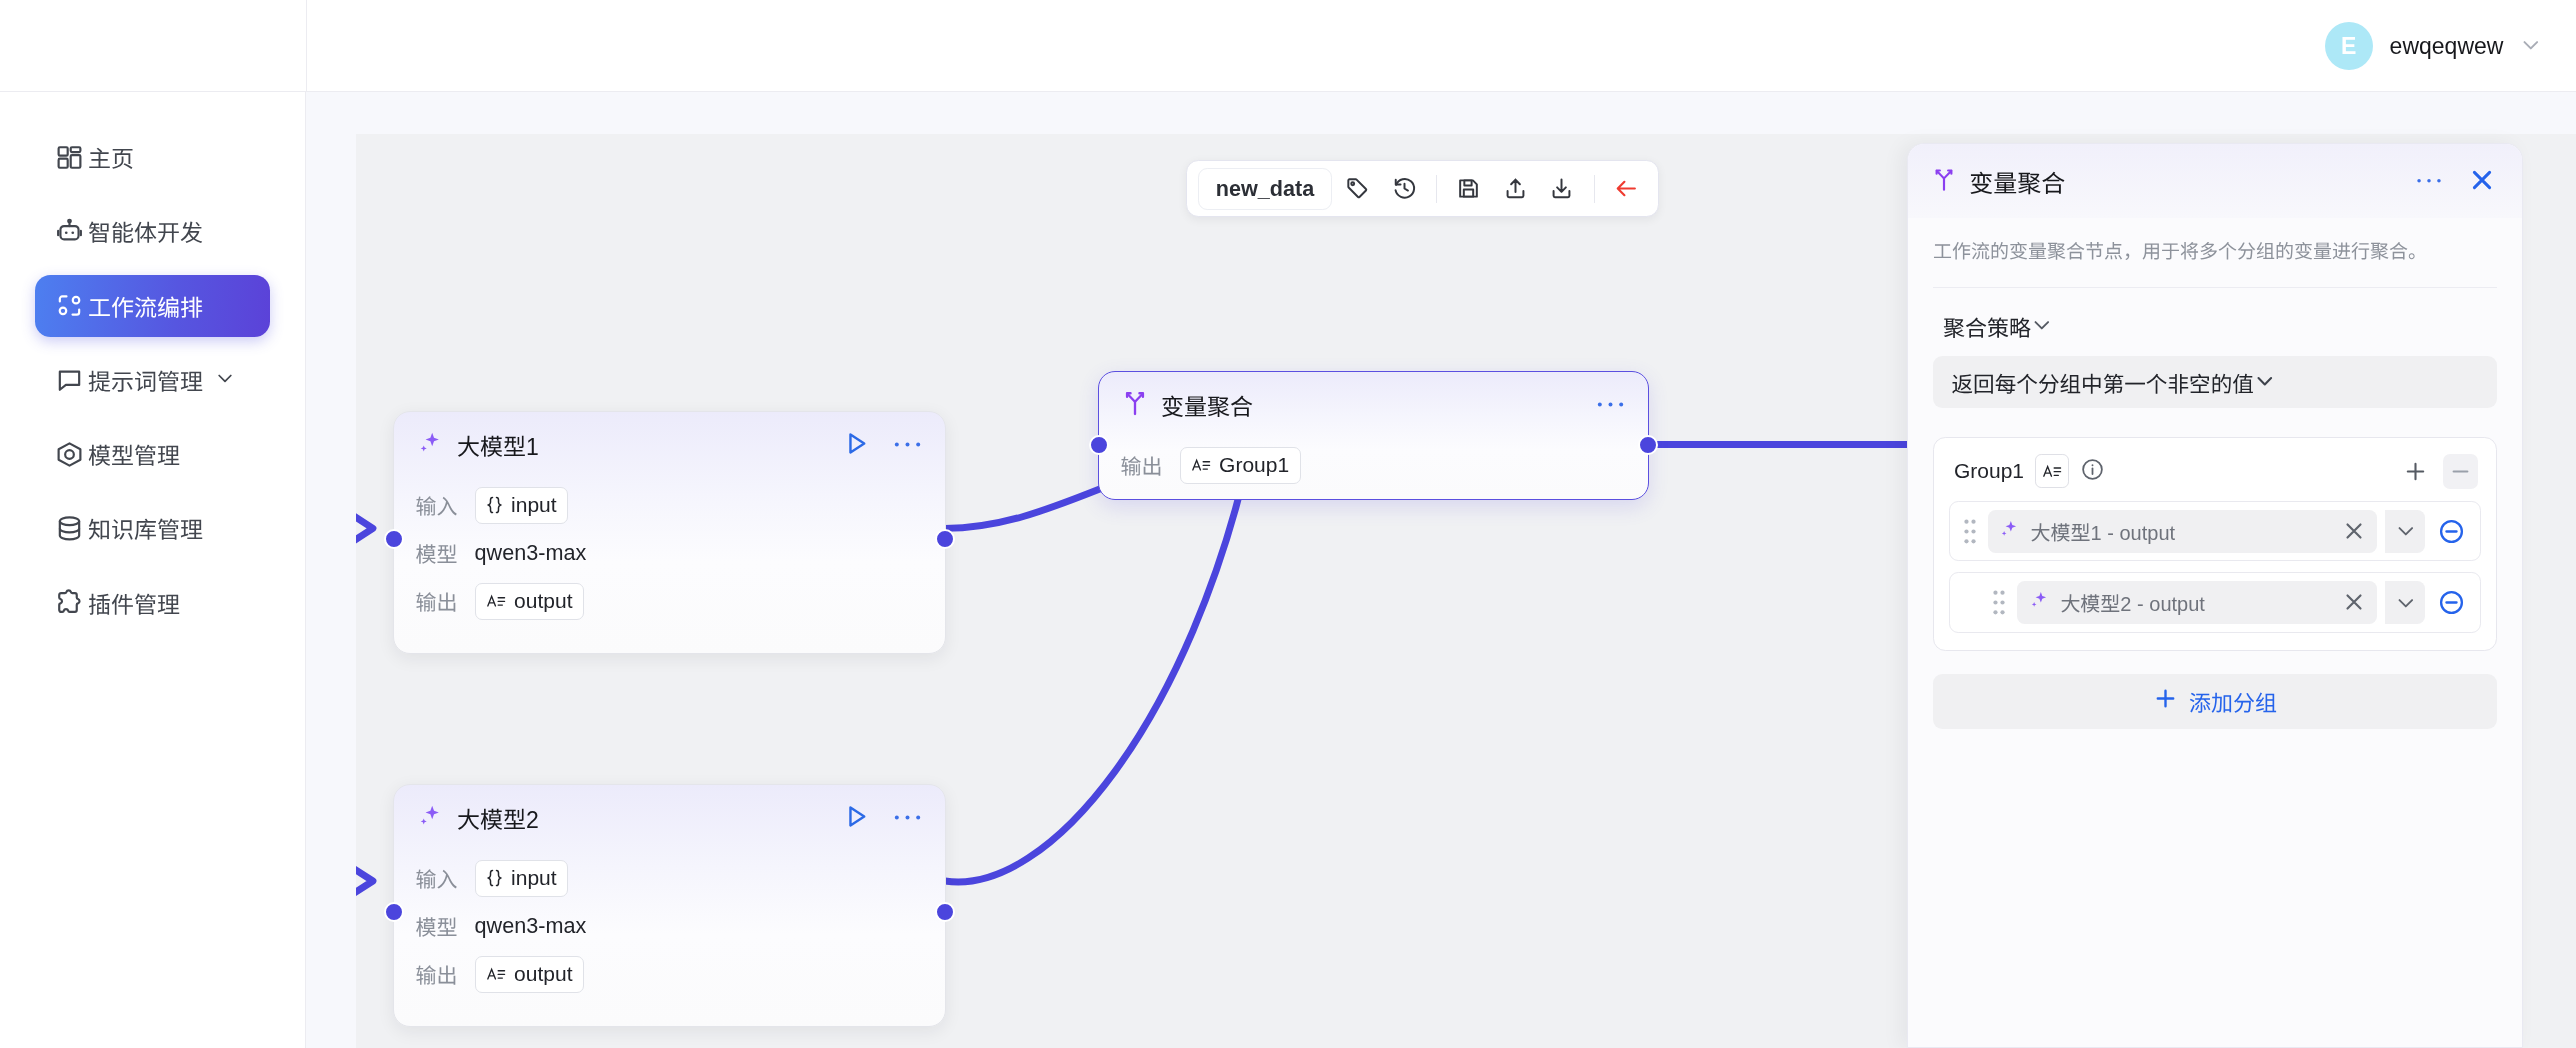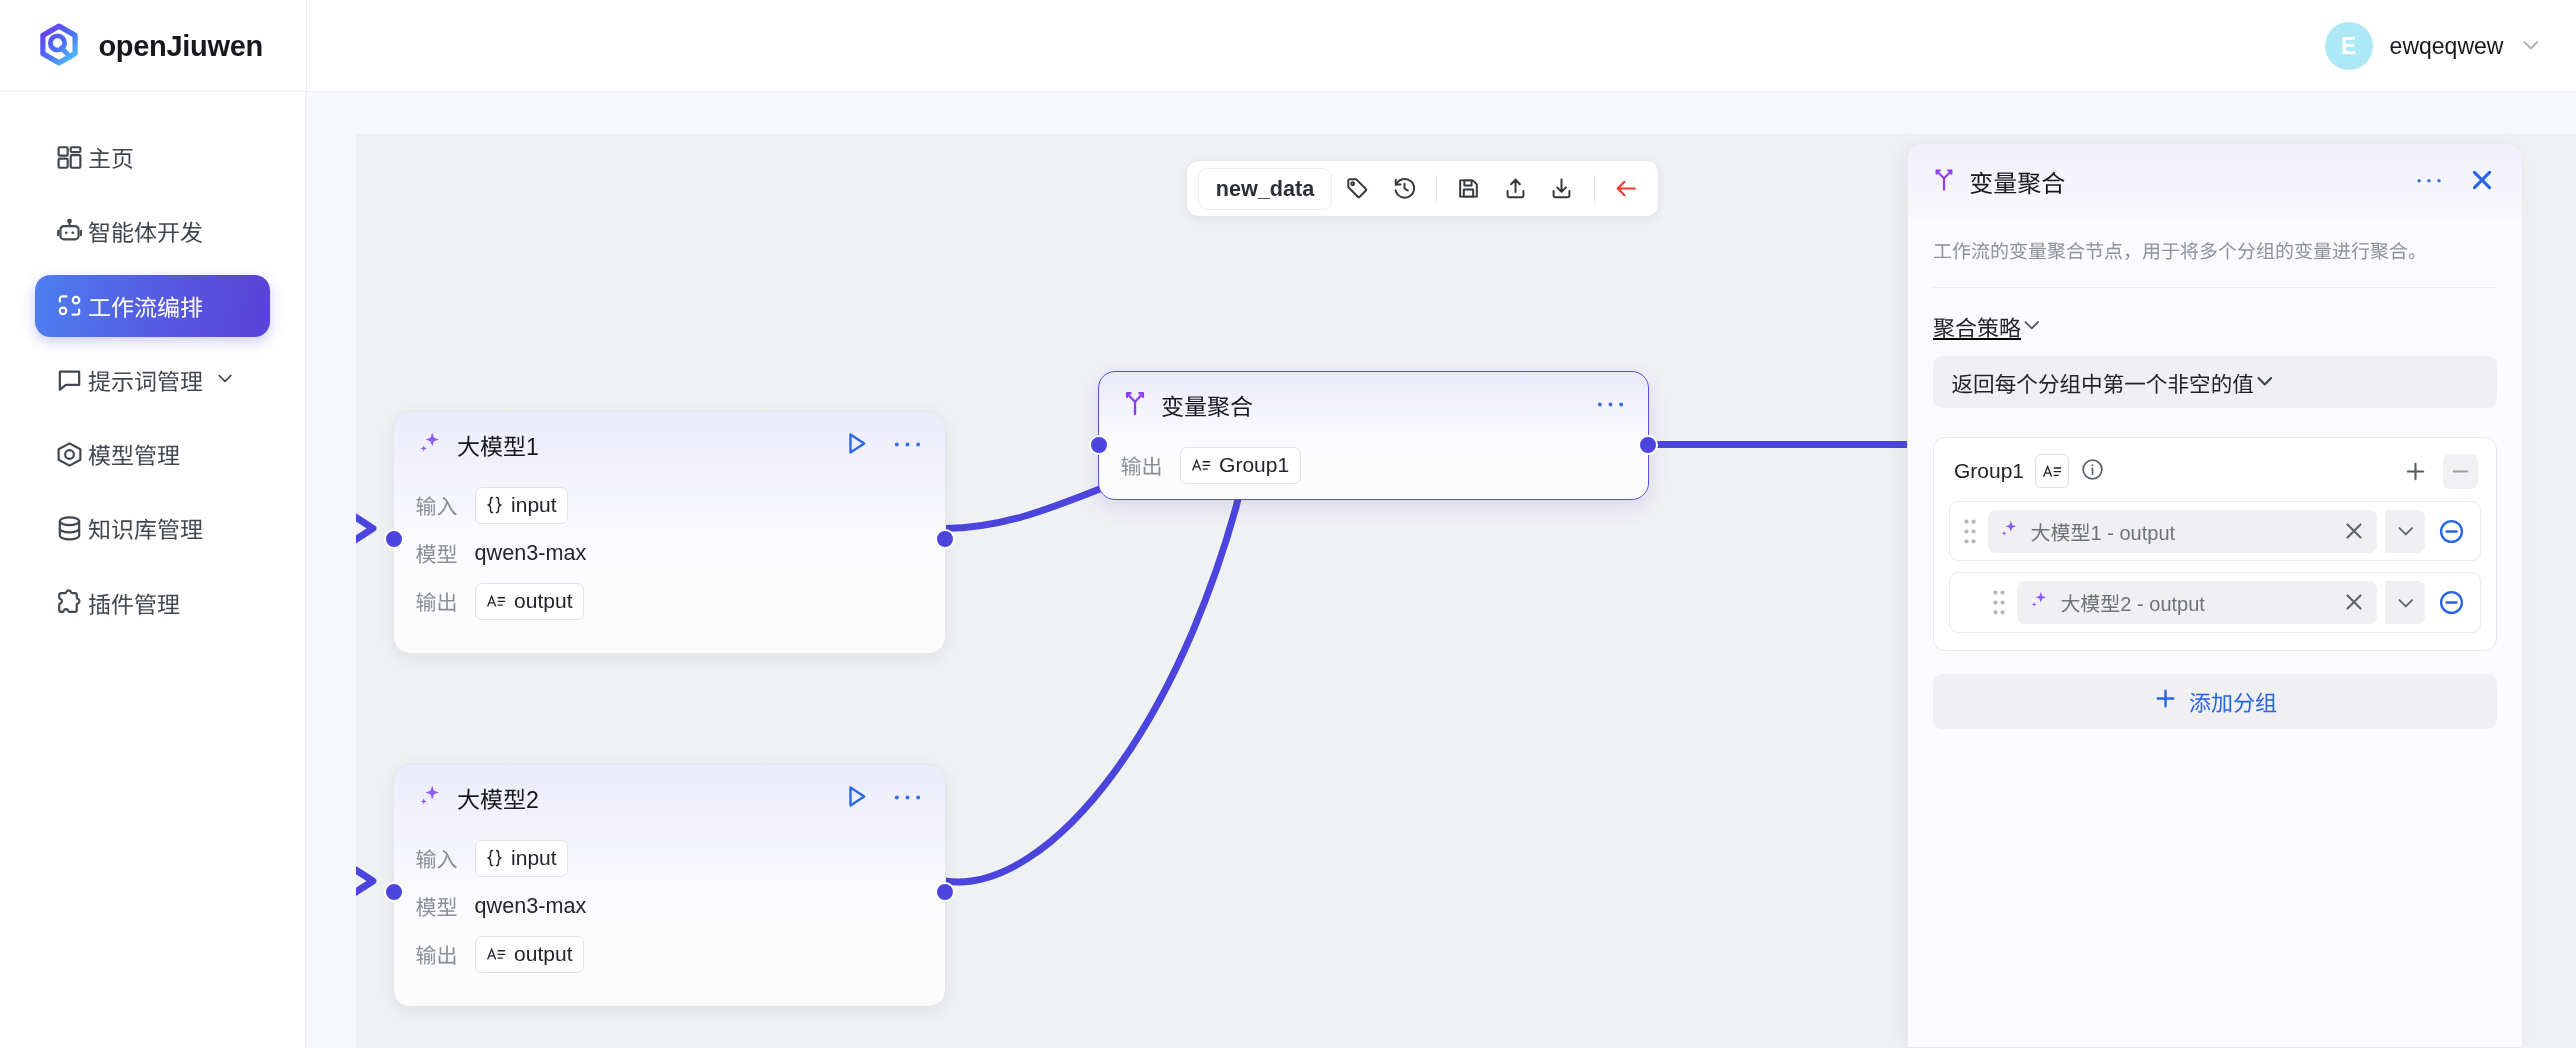--- a/index.html
+++ b/index.html
@@ -167,22 +167,21 @@
   }
   .panel-title { font-size: 24px; color: #17181c; margin-left: 12.3px; }
   .panel-head-actions { margin-left: auto; display: flex; align-items: center; gap: 26px; }
   .panel-desc {
     font-size: 19px; color: #8d929b; line-height: 1.5;
     padding: 20px 26px 20px 25px;
   }
   .panel-divider { height: 0.8px; background: #ececf2; margin: 0 25px; }
   .section-head {
     display: flex; align-items: center;
-    padding: 23px 26px 14px 25px;
-    text-decoration: underline;
+    padding: 23px 26px 14px 35px;
   }
   .section-title { font-size: 22px; color: #22242a; }
   .section-caret { margin-left: auto; width: 21.6px; height: 21.6px; }
   .select {
     margin: 0 25px;
     height: 52px;
     background: #f0f0f2;
     border-radius: 9.2px;
     display: flex; align-items: center;
     padding: 0 20px 0 18.5px;
@@ -246,37 +245,20 @@
     cursor: pointer;
     color: #2563eb; font-size: 22px;
   }
 </style>
 </head>
 <body>
 
 <div id="app">
 
   <div class="header">
-    <div class="brand">
-      <span>
-        <svg class="brand-logo" viewBox="0 0 64 64" fill="none">
-          <defs>
-            <linearGradient id="lg1" x1="6" y1="6" x2="56" y2="58" gradientUnits="userSpaceOnUse">
-              <stop offset="0" stop-color="#6d35ef"></stop>
-                <stop offset="0.5" stop-color="#4b6ef5"></stop>
-                <stop offset="1" stop-color="#54d8f7"></stop>
-            </linearGradient>
-          </defs>
-          <path d="M32 5.5 L53.5 17.8 L53.5 42.2 L32 54.5 L10.5 42.2 L10.5 17.8 Z" stroke="url(#lg1)" stroke-width="7" stroke-linejoin="round" fill="none"></path>
-          <circle cx="30" cy="28" r="9.5" stroke="url(#lg1)" stroke-width="6.5" fill="none"></circle>
-          <path d="M35.5 34.5 L47 47" stroke="url(#lg1)" stroke-width="6.5" stroke-linecap="round"></path>
-        </svg>
-      </span>
-      <span class="brand-name">openJiuwen</span>
-    </div>
     <div class="header-sep"></div>
 
     <div class="user-area">
       <div class="avatar">E</div>
       <span class="user-name">ewqeqwew</span>
       <span>
         <svg class="user-caret" viewBox="0 0 24 24" fill="none">
             <path d="M5 9l7 7 7-7" stroke="#a9adb6" stroke-width="2.2" stroke-linecap="round" stroke-linejoin="round"></path>
           </svg>
       </span>
@@ -479,21 +461,21 @@
             <path d="M13.4 5.2h7M13.4 9.2h7M13.4 13.2h4.6"></path>
           </svg>
           <span>output</span>
         </span>
       </div>
     </div>
     <div class="handle" style="left:-10px; top:117px;"></div>
     <div class="handle" style="right:-10px; top:117px;"></div>
   </div>
 
-  <div class="node" style="left:393px; top:764px; width:553px; height:243px;">
+  <div class="node" style="left:393px; top:784px; width:553px; height:243px;">
     <div class="node-head">
       <span>
         <svg width="29" height="29" viewBox="0 0 24 24" fill="none">
           <path d="M13.4 3.2l1.5 4 4 1.5-4 1.5-1.5 4-1.5-4-4-1.5 4-1.5z" fill="#8b5cf6"></path>
           <path d="M6.4 13.6l.7 1.8 1.8.7-1.8.7-.7 1.8-.7-1.8-1.8-.7 1.8-.7z" fill="#8b5cf6"></path>
         </svg>
       </span>
       <span class="node-title">大模型2</span>
       <div class="node-head-actions">
         <span>

